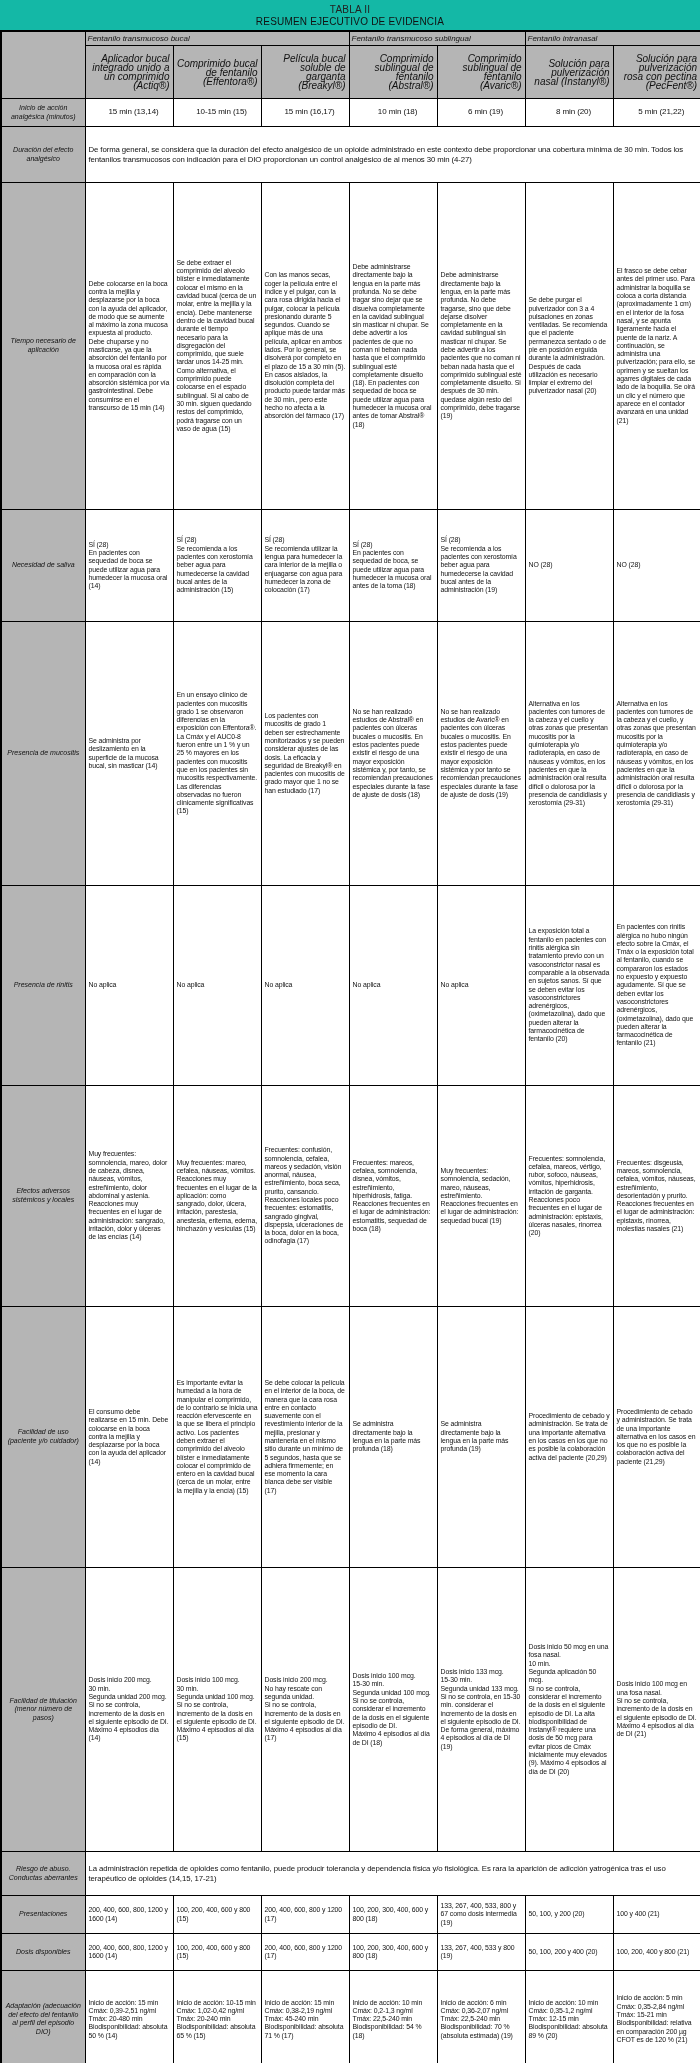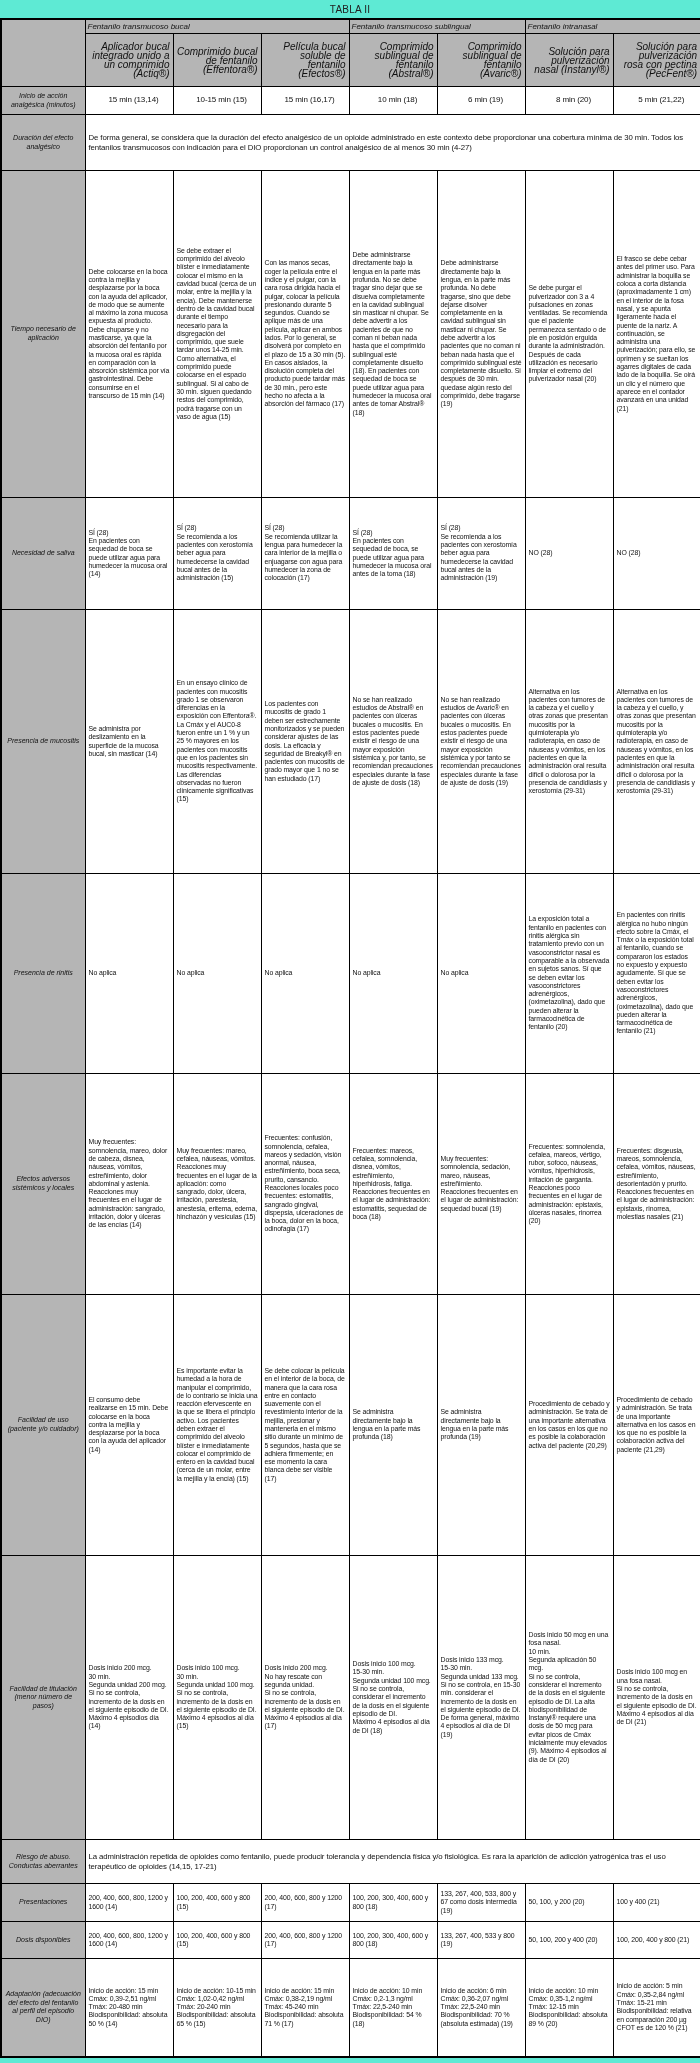--- a/index.html
+++ b/index.html
@@ -1,16 +1,16 @@
 <!DOCTYPE html>
 <html><head>
 <meta charset="utf-8">
 <style>
   html,body{margin:0;padding:0;background:#fff;}
-  .page{width:700px;height:2063px;background:#5eead4;font-family:"Liberation Sans",sans-serif;color:#111;overflow:hidden;box-sizing:border-box;}
+  .page{width:700px;height:2063px;background:#14b8a6;font-family:"Liberation Sans",sans-serif;color:#111;overflow:hidden;box-sizing:border-box;}
   .titleblock{text-align:center;padding-top:4px;line-height:12px;}
   .title{font-size:10px;color:#222;letter-spacing:0.2px;}
   .subtitle{font-size:10px;color:#111;letter-spacing:0.2px;}
   table{border-collapse:collapse;table-layout:fixed;width:698px;margin:2px auto 0 auto;border:2px solid #000;}
   col.lbl{width:84px;}
   col.datac{width:88px;}
   th,td{border:1px solid #000;padding:2px 3px;vertical-align:middle;font-weight:normal;overflow:hidden;}
   th.corner{background:#b5b5b5;}
   th.group{background:#b5b5b5;font-style:italic;font-size:8px;text-align:left;height:13px;padding:0 2px;}
   th.colhead{background:#b5b5b5;font-style:italic;font-size:10px;text-align:right;height:48px;line-height:9px;}
@@ -18,20 +18,21 @@
   td.cell{background:#fff;font-size:6.9px;line-height:8.3px;text-align:left;white-space:pre-line;letter-spacing:-0.1px;}
   td.center{text-align:center;font-size:8px;padding-left:12px;}
   td.spancell{font-size:7.8px;line-height:10px;}
 </style>
 </head>
 <body>
 
 <div class="page">
   <div class="titleblock">
     <div class="title">TABLA II</div>
+    <div class="subtitle">RESUMEN EJECUTIVO DE EVIDENCIA</div>
   </div>
 
   <table>
     <colgroup>
       <col class="lbl">
       <col class="datac">
         <col class="datac">
         <col class="datac">
         <col class="datac">
         <col class="datac">
@@ -41,21 +42,21 @@
     <thead>
       <tr>
         <th class="corner" rowspan="2"></th>
         <th class="group" colspan="3">Fentanilo transmucoso bucal</th>
         <th class="group" colspan="2">Fentanilo transmucoso sublingual</th>
         <th class="group" colspan="2">Fentanilo intranasal</th>
       </tr>
       <tr>
         <th class="colhead">Aplicador bucal integrado unido a un comprimido (Actiq®)</th>
         <th class="colhead">Comprimido bucal de fentanilo (Effentora®)</th>
-        <th class="colhead">Película bucal soluble de fentanilo (Efectos®)</th>
+        <th class="colhead">Película bucal soluble de garganta (Breakyl®)</th>
         <th class="colhead">Comprimido sublingual de fentanilo (Abstral®)</th>
         <th class="colhead">Comprimido sublingual de fentanilo (Avaric®)</th>
         <th class="colhead">Solución para pulverización nasal (Instanyl®)</th>
         <th class="colhead">Solución para pulverización rosa con pectina (PecFent®)</th>
       </tr>
     </thead>
     <tbody>
         <tr style="height: 28px;">
           <th class="rowlabel">Inicio de acción analgésica (minutos)</th>
           <td class="cell center">15 min (13,14)</td>

